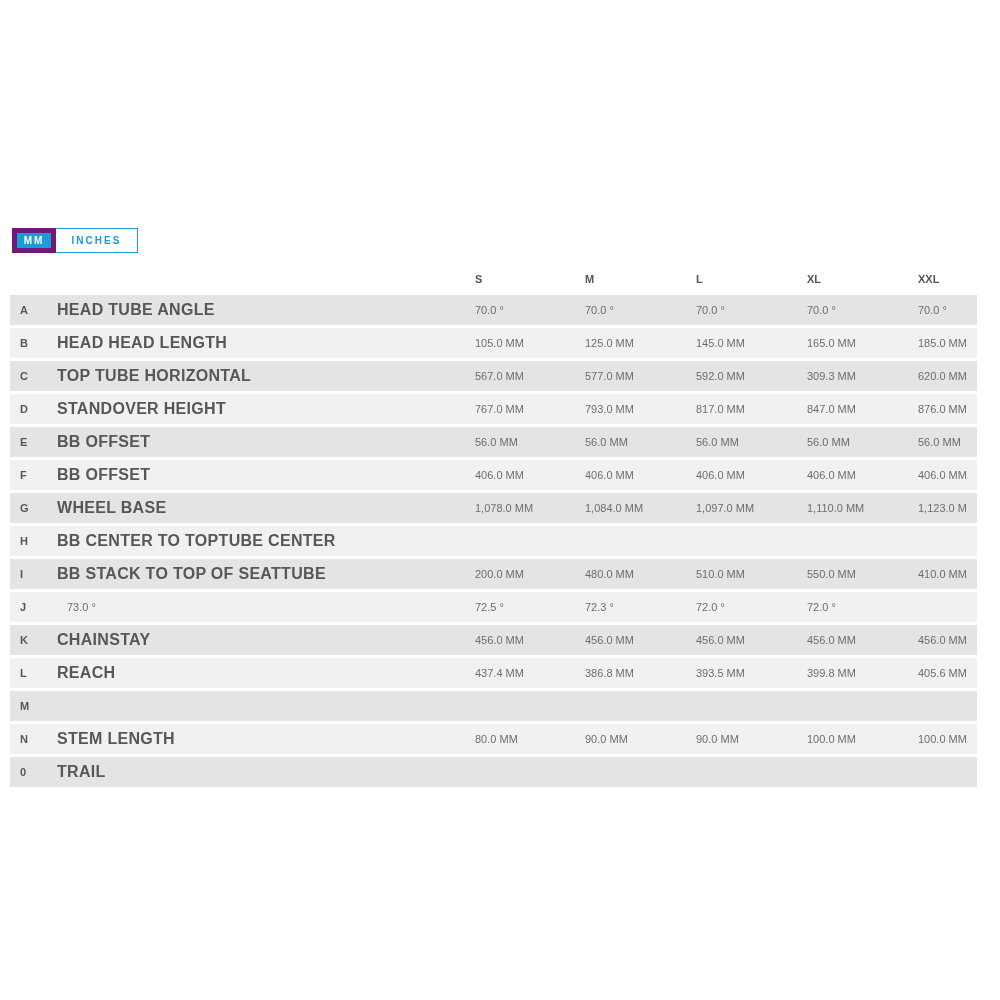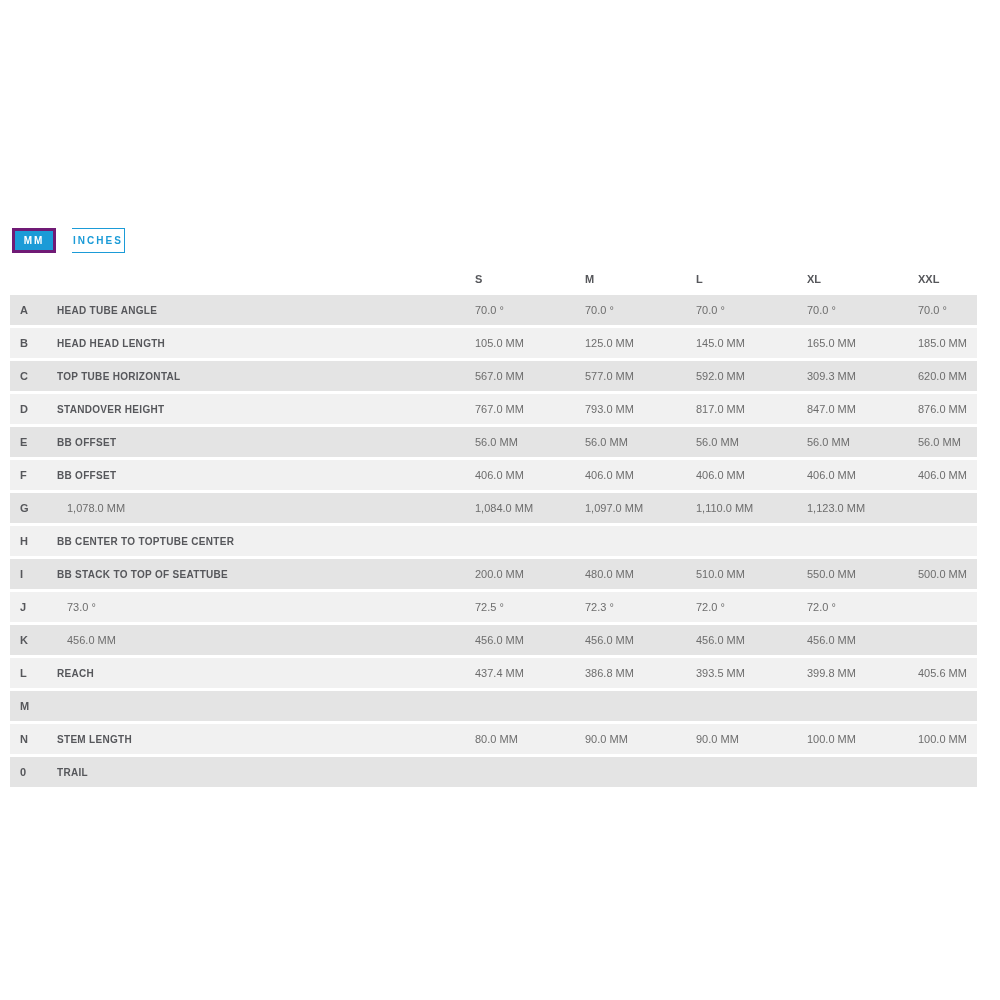--- a/index.html
+++ b/index.html
@@ -25,29 +25,28 @@
     font-weight: bold;
     letter-spacing: 2px;
     height: 25px;
     cursor: pointer;
     padding: 0;
   }
   .btn-mm {
     width: 44px;
     background: #1b9bd7;
     color: #ffffff;
-    border: 3px solid #701a75;
+    border: 5px solid #701a75;
   }
   .btn-inches {
-    width: 53px;
+    width: 82px;
     background: #ffffff;
     color: #1b9bd7;
     border: 1px solid #1b9bd7;
     border-left: none;
-    margin-left: 16px;
   }
 
   
   .geo-table {
     position: absolute;
     left: 10px;
     top: 263px;
     width: 967px;
   }
   .grid-row {
@@ -61,21 +60,21 @@
   .geo-row.light { background: #f1f1f1; }
 
   .cell { overflow: hidden; white-space: nowrap; }
   .cell.letter {
     padding-left: 10px;
     font-size: 11px;
     font-weight: bold;
     color: #56575b;
   }
   .cell.name {
-    font-size: 10px;
+    font-size: 16px;
     font-weight: bold;
     color: #56575b;
     letter-spacing: 0.3px;
   }
   .cell.val {
     padding-left: 10px;
     font-size: 11px;
     color: #6d6d6d;
   }
   .geo-header .cell.val {
@@ -153,20 +152,21 @@
           <div class="cell letter">F</div>
           <div class="cell name">BB OFFSET</div>
           <div class="cell val">406.0 MM</div>
           <div class="cell val">406.0 MM</div>
           <div class="cell val">406.0 MM</div>
           <div class="cell val">406.0 MM</div>
           <div class="cell val">406.0 MM</div>
         </div>
         <div class="grid-row geo-row dark">
           <div class="cell letter">G</div>
+          <div class="cell name">WHEEL BASE</div>
           <div class="cell val">1,078.0 MM</div>
           <div class="cell val">1,084.0 MM</div>
           <div class="cell val">1,097.0 MM</div>
           <div class="cell val">1,110.0 MM</div>
           <div class="cell val">1,123.0 MM</div>
         </div>
         <div class="grid-row geo-row light">
           <div class="cell letter">H</div>
           <div class="cell name">BB CENTER TO TOPTUBE CENTER</div>
           <div class="cell val"></div>
@@ -175,32 +175,33 @@
           <div class="cell val"></div>
           <div class="cell val"></div>
         </div>
         <div class="grid-row geo-row dark">
           <div class="cell letter">I</div>
           <div class="cell name">BB STACK TO TOP OF SEATTUBE</div>
           <div class="cell val">200.0 MM</div>
           <div class="cell val">480.0 MM</div>
           <div class="cell val">510.0 MM</div>
           <div class="cell val">550.0 MM</div>
-          <div class="cell val">500.0 MM</div>
+          <div class="cell val">410.0 MM</div>
         </div>
         <div class="grid-row geo-row light">
           <div class="cell letter">J</div>
           <div class="cell val">73.0 °</div>
           <div class="cell val">72.5 °</div>
           <div class="cell val">72.3 °</div>
           <div class="cell val">72.0 °</div>
           <div class="cell val">72.0 °</div>
         </div>
         <div class="grid-row geo-row dark">
           <div class="cell letter">K</div>
+          <div class="cell name">CHAINSTAY</div>
           <div class="cell val">456.0 MM</div>
           <div class="cell val">456.0 MM</div>
           <div class="cell val">456.0 MM</div>
           <div class="cell val">456.0 MM</div>
           <div class="cell val">456.0 MM</div>
         </div>
         <div class="grid-row geo-row light">
           <div class="cell letter">L</div>
           <div class="cell name">REACH</div>
           <div class="cell val">437.4 MM</div>

